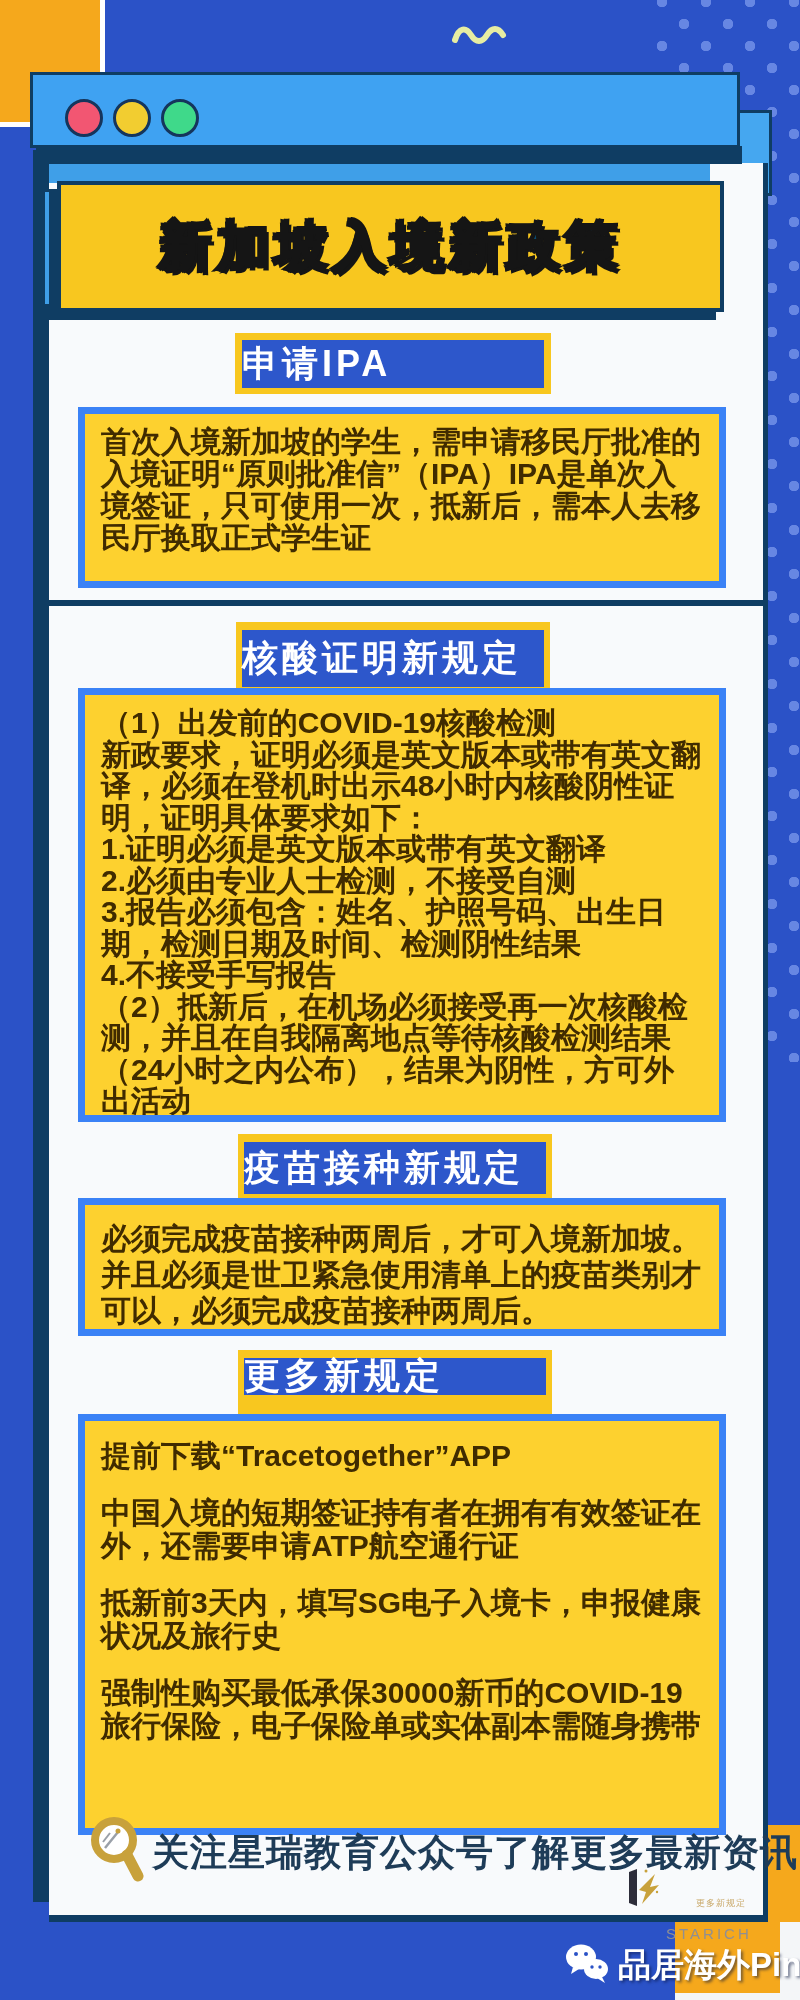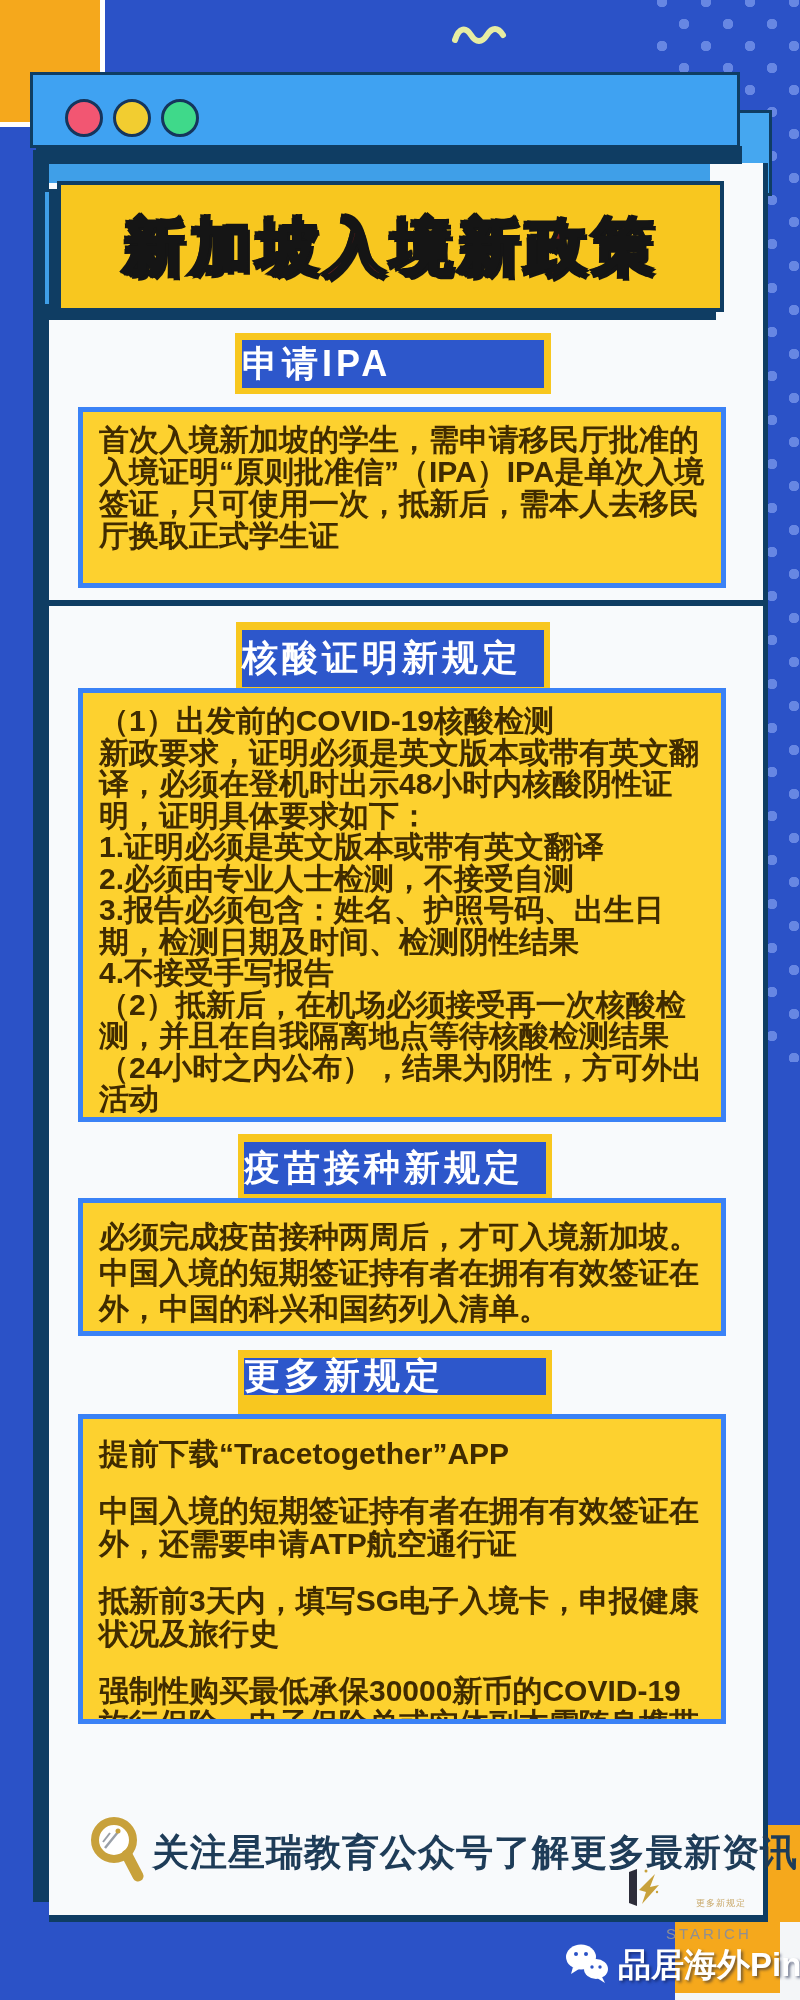--- a/index.html
+++ b/index.html
@@ -35,46 +35,46 @@
   .browser-bar{left:30px;top:72px;width:704px;height:70px;background:#3fa2f2;border:3px solid #0f3d63;}
   .wdot{position:absolute;top:24px;width:32px;height:32px;border-radius:50%;border:3px solid #15355c;}
   .wdot.red{left:32px;background:#f25672;}
   .wdot.yellow{left:80px;background:#f2cd30;}
   .wdot.green{left:128px;background:#3fd98a;}
   
   .title-box{left:57px;top:181px;width:659px;height:123px;background:#f8c71f;
     border:4px solid #0f3d63;box-shadow:-8px 8px 0 0 #0f3d63;
     display:flex;align-items:center;justify-content:center;}
   .title-text{
-    font-size:62px;font-weight:bold;color:#7f1d1d;letter-spacing:5px;white-space:nowrap;
+    font-size:53px;font-weight:bold;color:#0c4a6e;letter-spacing:5px;white-space:nowrap;
     -webkit-text-stroke:3px #151515;
     text-shadow:4px 4px 0 #151515,-2px 2px 0 #151515,2px -2px 0 #151515;
   }
   
   .hdr-back{background:#f8c71f;}
   .hdr{background:#2d57cb;display:flex;align-items:center;justify-content:flex-start;}
   .hdr span{color:#ffffff;font-weight:bold;font-size:36px;letter-spacing:4px;white-space:nowrap;}
   .hb1{left:235px;top:333px;width:316px;height:61px;}
   .h1{left:242px;top:340px;width:302px;height:48px;}
   .hb2{left:236px;top:622px;width:314px;height:68px;}
   .h2{left:242px;top:630px;width:302px;height:57px;}
   .hb3{left:238px;top:1134px;width:314px;height:64px;}
   .h3{left:244px;top:1142px;width:302px;height:52px;}
   .hb4{left:238px;top:1350px;width:314px;height:66px;}
   .h4{left:244px;top:1358px;width:302px;height:37px;}
   
-  .ybox{left:78px;width:648px;background:#fdd12f;border:5px solid #3b82f6;
+  .ybox{left:78px;width:648px;background:#fdd12f;border:7px solid #3b82f6;
     box-sizing:border-box;padding:12px 16px;overflow:hidden;}
   .ybox p{margin:0;font-size:30px;line-height:32px;font-weight:bold;color:#402b00;}
   .b1{top:407px;height:181px;}
   .b2{top:688px;height:434px;}
   .b2 p{line-height:31.5px;}
   .b3{top:1198px;height:138px;padding-top:16px;}
   .b3 p{line-height:36px;}
-  .b4{top:1414px;height:310px;padding-top:18px;}
+  .b4{top:1414px;height:421px;padding-top:18px;}
   .b4 p{line-height:33px;}
   .b4 p + p{margin-top:24px;}
   .divider{left:49px;top:600px;width:714px;height:6px;background:#0f3d63;}
   
   .footer-text{left:152px;top:1828px;width:582px;font-size:37px;font-weight:bold;
     color:#1e3c58;letter-spacing:1px;white-space:nowrap;}
   .magnifier{left:88px;top:1814px;width:64px;height:72px;}
   .logo{left:626px;top:1866px;width:120px;height:48px;}
   .logo-name{position:absolute;left:40px;top:12px;font-size:15px;letter-spacing:3px;color:#8f8f93;margin-top:47px;}
   .logo-sub{position:absolute;left:70px;top:31px;font-size:9px;color:#c9a96a;letter-spacing:1px;}
@@ -137,21 +137,21 @@
     <p>3.报告必须包含：姓名、护照号码、出生日期，检测日期及时间、检测阴性结果</p>
     <p>4.不接受手写报告</p>
     <p>（2）抵新后，在机场必须接受再一次核酸检测，并且在自我隔离地点等待核酸检测结果（24小时之内公布），结果为阴性，方可外出活动</p>
   </div>
 
   <div class="abs hdr-back hb3"></div>
   <div class="abs hdr h3">
     <span>疫苗接种新规定</span>
   </div>
   <div class="abs ybox b3">
-    <p>必须完成疫苗接种两周后，才可入境新加坡。中国入境的短期签证持有者在拥有有效签证在外，中国的科兴和国药列入清单。</p>
+    <p>必须完成疫苗接种两周后，才可入境新加坡。并且必须是世卫紧急使用清单上的疫苗类别才可以，必须完成疫苗接种两周后。</p>
   </div>
 
   <div class="abs hdr-back hb4"></div>
   <div class="abs hdr h4">
     <span>更多新规定</span>
   </div>
   <div class="abs ybox b4">
     <p>提前下载“Tracetogether”APP</p>
     <p>中国入境的短期签证持有者在拥有有效签证在外，还需要申请ATP航空通行证</p>
     <p>抵新前3天内，填写SG电子入境卡，申报健康状况及旅行史</p>

